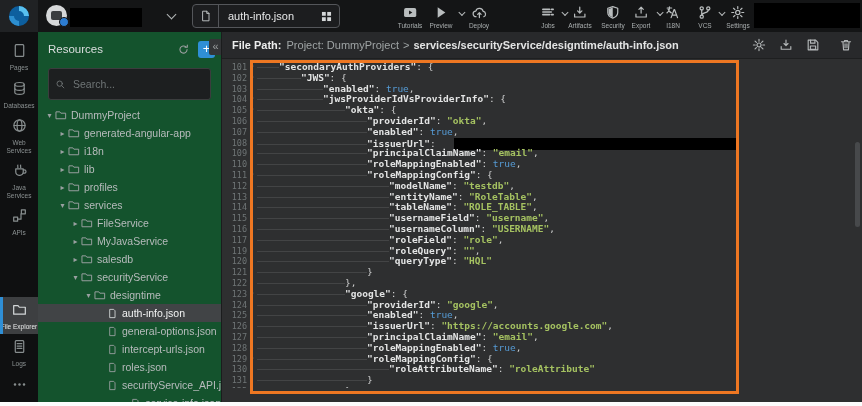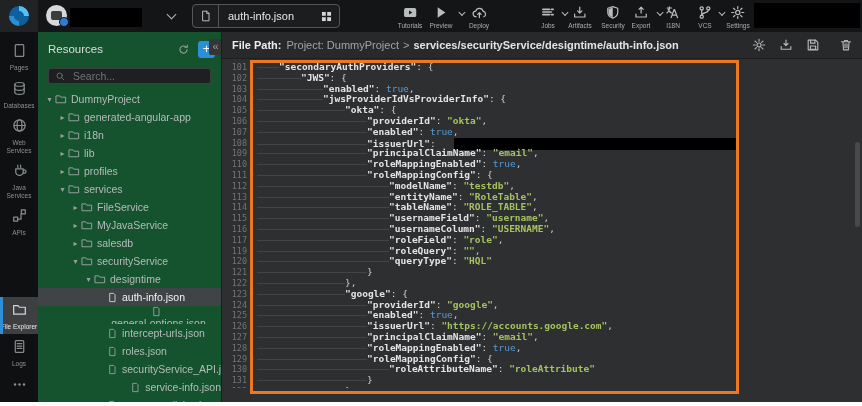--- a/index.html
+++ b/index.html
@@ -34,21 +34,21 @@
   .rail-item.active{background:#3d3f41;color:#e8eaea;}
   .rail-item.active::before{content:"";position:absolute;left:0;top:0;bottom:0;width:3px;background:var(--accent-blue);}
   .rail-gap{height:56px;}
   
   #resources{position:absolute;left:38px;top:32px;width:184px;height:374px;background:#14532d;border-right:1px solid #1b1c1d;box-sizing:border-box;overflow:hidden;}
   #res-header{position:relative;height:26px;display:flex;align-items:center;padding:4px 6px 0 10px;}
   #res-title{color:#dcdedf;font-size:11.5px;flex:1;}
   #res-refresh{width:18px;height:18px;display:flex;align-items:center;justify-content:center;cursor:pointer;}
   #res-add{width:17px;height:17px;margin-left:6px;background:var(--accent-blue);border-radius:3px;color:#fff;font-size:13px;line-height:16px;text-align:center;cursor:pointer;}
   #res-collapse{position:absolute;right:-1px;top:7px;width:13px;height:16px;color:#9b9fa0;font-size:11px;line-height:15px;text-align:center;background:#333537;border-radius:2px 0 0 2px;cursor:pointer;}
-  #res-search{margin:6px 10px 4px 10px;height:16px;background:#1d1f20;border:1px solid #3b3d3e;border-radius:3px;display:flex;align-items:center;padding:0 6px;box-sizing:border-box;}
+  #res-search{margin:6px 10px 4px 10px;height:32px;background:#1d1f20;border:1px solid #3b3d3e;border-radius:3px;display:flex;align-items:center;padding:0 6px;box-sizing:border-box;}
   #res-search input{background:transparent;border:none;outline:none;color:#9fa4a5;font-size:10.5px;width:100%;margin-left:5px;font-family:"Liberation Sans",sans-serif;}
   #res-search input::placeholder{color:#6f7576;}
   #tree{margin-top:6px;}
   .trow{height:18px;display:flex;align-items:center;cursor:pointer;white-space:nowrap;overflow:hidden;}
   .trow .caret{width:11px;font-size:8px;color:#9aa0a1;text-align:center;flex:none;}
   .trow .nicon{flex:none;display:flex;align-items:center;margin-right:4px;}
   .trow .nlabel{color:#b7bbbc;font-size:10.5px;}
   .trow.selected{background:#414446;}
   .trow.selected .nlabel{color:#f2f3f3;}
   
@@ -381,21 +381,21 @@
       </div>
       <div class="trow selected" style="padding-left: 58px;">
         <span class="caret"></span>
         <span class="nicon">
           <svg width="11" height="11" viewBox="0 0 16 16" fill="none" stroke="#d2d6d7" stroke-width="1.3" stroke-linejoin="round" stroke-linecap="round">
             <path d="M4.5 2h5.2l2 2v10H4.5z"></path>
           </svg>
         </span>
         <span class="nlabel">auth-info.json</span>
       </div>
-      <div class="trow" style="padding-left: 58px; flex-direction: column;">
+      <div class="trow" style="padding-left: 58px;">
         <span class="caret"></span>
         <span class="nicon">
           <svg width="11" height="11" viewBox="0 0 16 16" fill="none" stroke="#9aa0a1" stroke-width="1.3" stroke-linejoin="round" stroke-linecap="round">
             <path d="M4.5 2h5.2l2 2v10H4.5z"></path>
           </svg>
         </span>
         <span class="nlabel">general-options.json</span>
       </div>
       <div class="trow" style="padding-left: 58px;">
         <span class="caret"></span>

